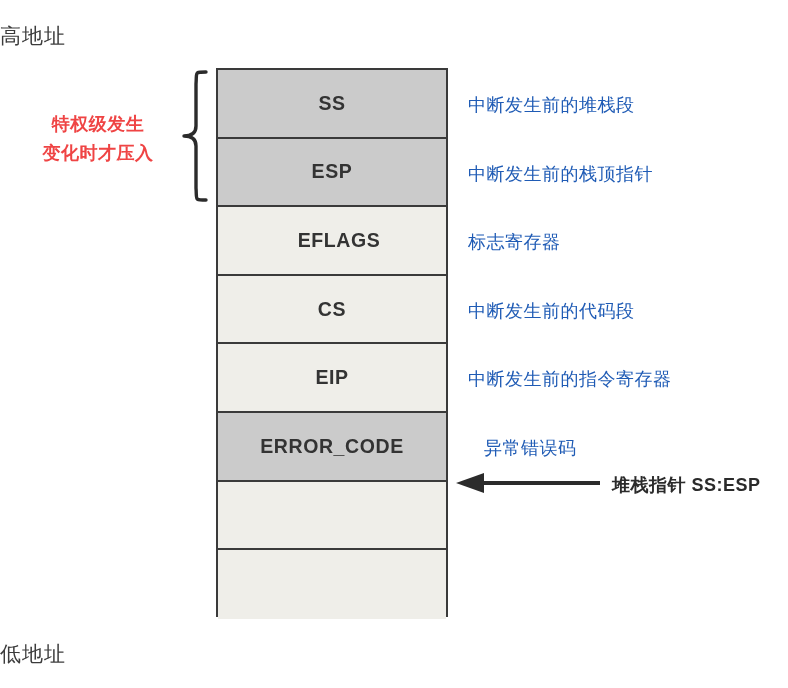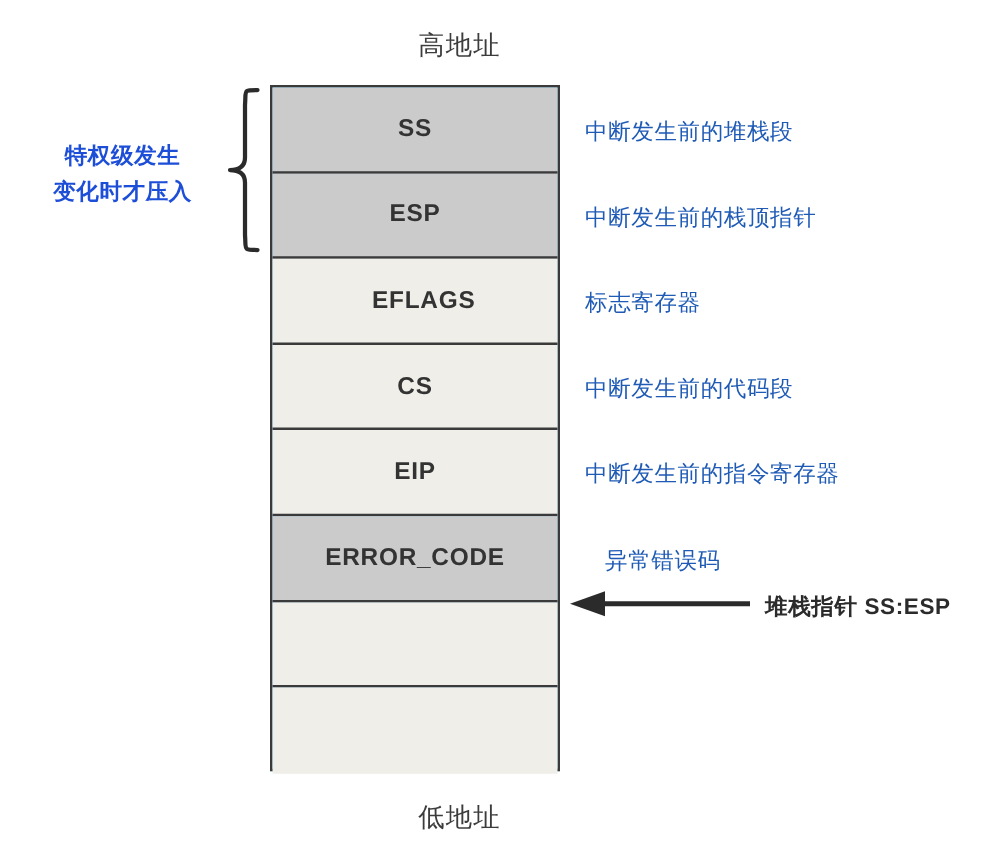--- a/index.html
+++ b/index.html
@@ -19,40 +19,39 @@
     left: 0; top: 0;
     width: 788px;
     height: 688px;
   }
 
   
   .addr-caption {
     position: absolute;
     width: 695px;
     left: 0;
-    text-align: center;
+    text-align: left;
     font-size: 21px;
     color: #3c3c3c;
     font-weight: 400;
     letter-spacing: 1px;
-    padding-left: 20px;
   }
   #addr-high { top: 22px; }
   #addr-low  { top: 640px; }
 
   
   #stack {
     position: absolute;
     left: 216px;
     top: 68px;
     width: 232px;
     height: 549px;
     border: 2px solid #3a3a3a;
     box-sizing: border-box;
-    background: #7dd3fc;
+    background: #1d4ed8;
   }
   .slot {
     position: absolute;
     left: 0;
     width: 100%;
     box-sizing: border-box;
     display: flex;
     align-items: center;
     justify-content: center;
     font-size: 19.5px;
@@ -72,21 +71,21 @@
     color: #1f5bb5;
     white-space: nowrap;
     letter-spacing: 0.5px;
   }
 
   
   .left-label {
     position: absolute;
     font-size: 18px;
     font-weight: bold;
-    color: #1d4ed8;
+    color: #ef4444;
     white-space: nowrap;
     letter-spacing: 0.5px;
     text-align: center;
   }
   #label-privilege {
     left: 22px;
     top: 110px;
     width: 152px;
     line-height: 29px;
   }

